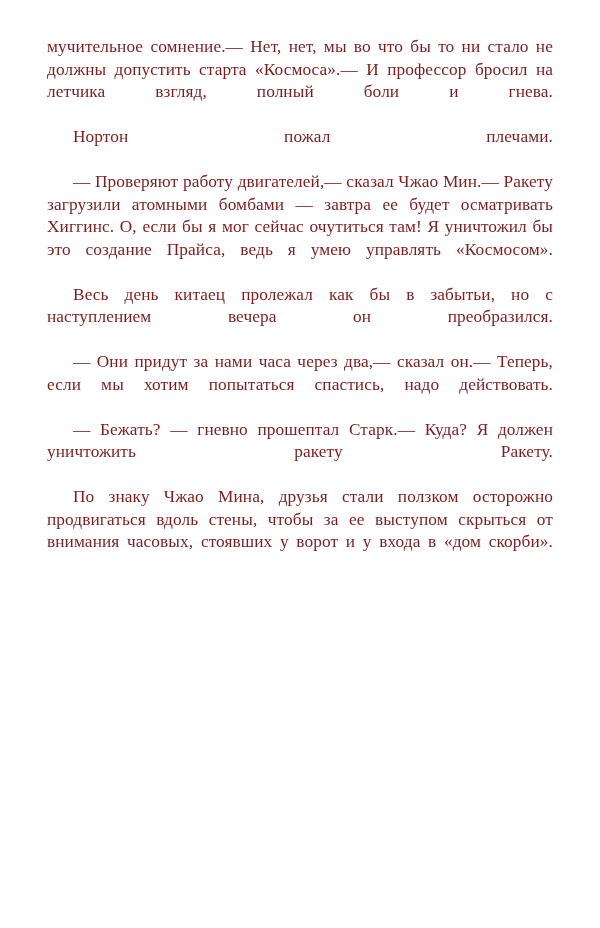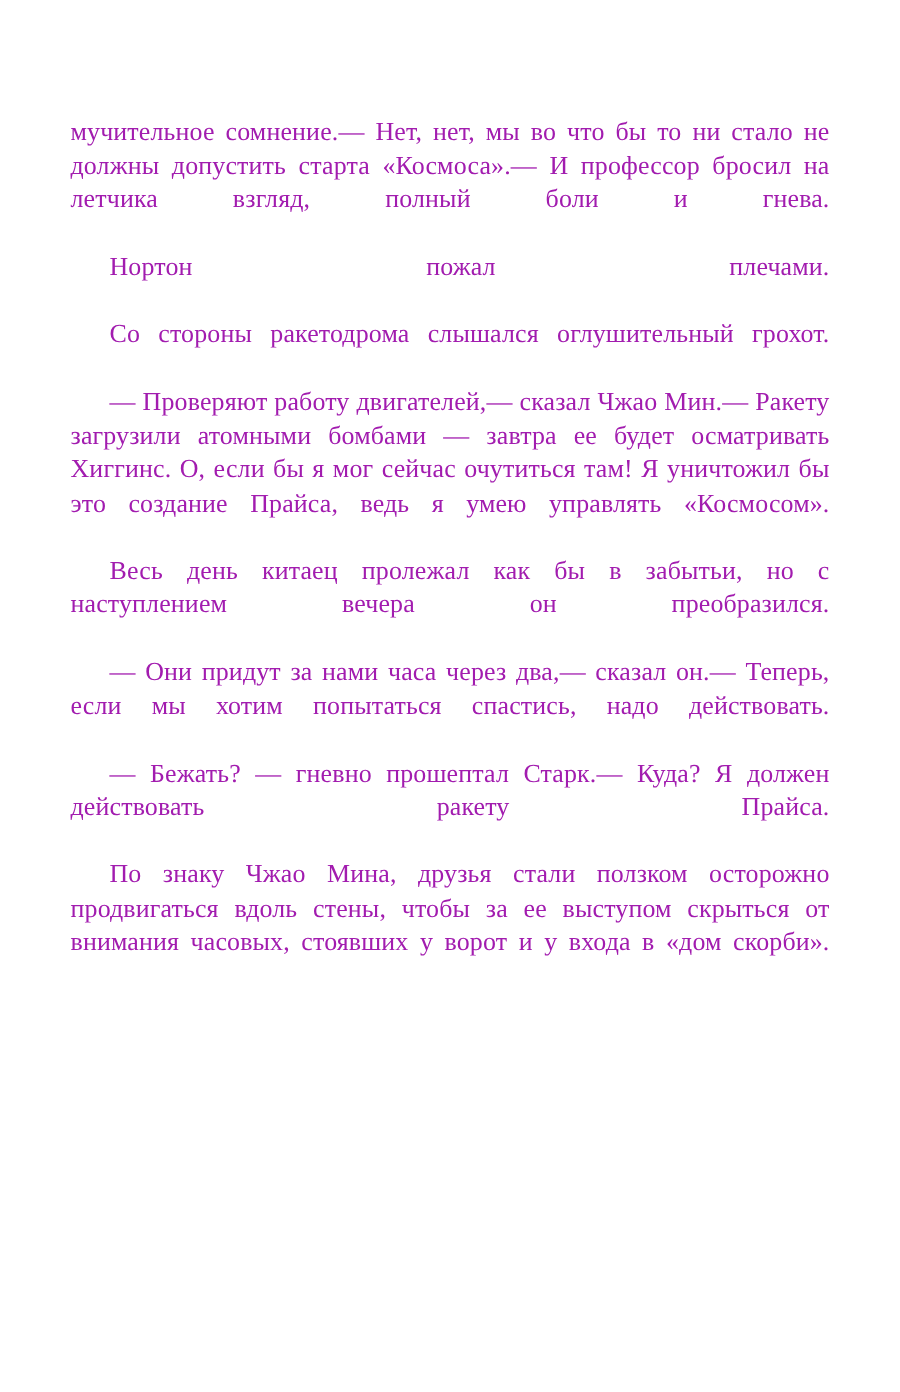--- a/index.html
+++ b/index.html
@@ -7,22 +7,21 @@
     padding: 0;
     background: #ffffff;
   }
   .page {
     position: relative;
     width: 600px;
     height: 756px;
     background: #ffffff;
     overflow: hidden;
     font-family: "Liberation Serif", "DejaVu Serif", serif;
-    color: #a21caf;
-    margin-top: 41px;
+    color: #7f1d1d;
   }
   .textblock {
     position: absolute;
     left: 47px;
     top: 36px;
     width: 506px;
   }
   .para {
     margin: 0;
     text-align: justify;
@@ -63,25 +62,24 @@
   }
 </style>
 </head>
 <body>
 
 <div class="page">
 
   <div class="textblock">
     <p class="para noindent">мучительное сомнение.— Нет, нет, мы во что бы то ни стало не должны допустить старта «Космоса».— И профессор бросил на летчика взгляд, полный боли и гнева.</p>
     <p class="para">Нортон пожал плечами.</p>
-    <p class="para">Со стороны ракетодрома слышался оглушительный грохот.</p>
     <p class="para">— Проверяют работу двигателей,— сказал Чжао Мин.— Ракету загрузили атомными бомбами — завтра ее будет осматривать Хиггинс. О, если бы я мог сейчас очутиться там! Я уничтожил бы это создание Прайса, ведь я умею управлять «Космосом».</p>
     <p class="para">Весь день китаец пролежал как бы в забытьи, но с наступлением вечера он преобразился.</p>
     <p class="para">— Они придут за нами часа через два,— сказал он.— Теперь, если мы хотим попытаться спастись, надо действовать.</p>
-    <p class="para">— Бежать? — гневно прошептал Старк.— Куда? Я должен действовать ракету Прайса.</p>
+    <p class="para">— Бежать? — гневно прошептал Старк.— Куда? Я должен уничтожить ракету Ракету.</p>
     <p class="para">По знаку Чжао Мина, друзья стали ползком осторожно продвигаться вдоль стены, чтобы за ее выступом скрыться от внимания часовых, стоявших у ворот и у входа в «дом скорби».</p>
 
   </div>
 
   <div class="page-number">478</div>
   <div class="speck"></div>
 
 </div>
 
 </body></html>

